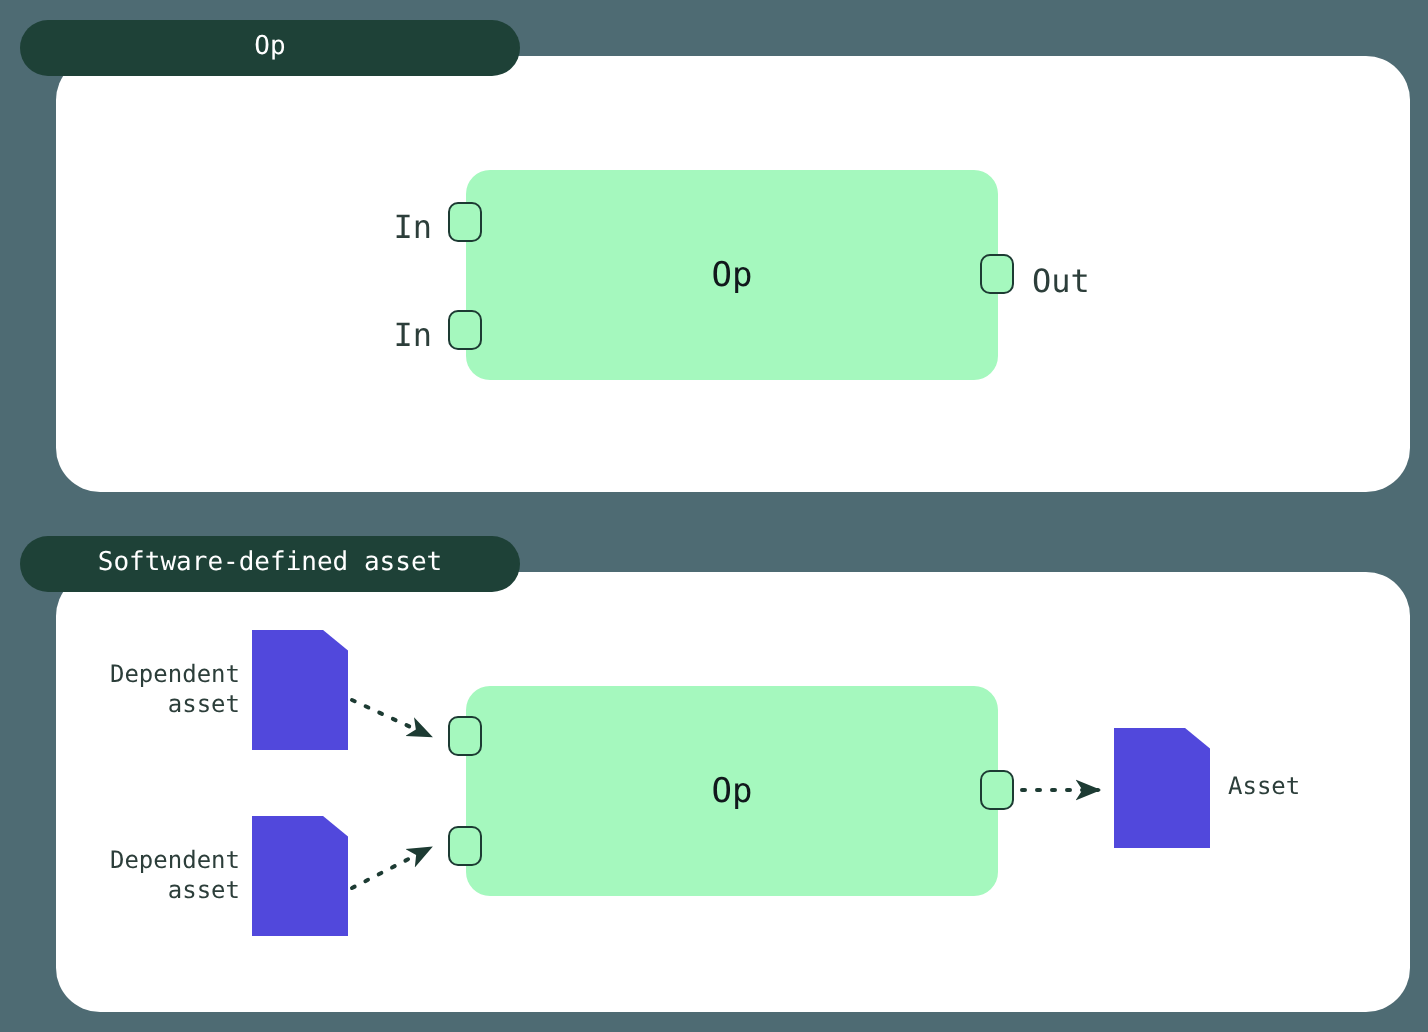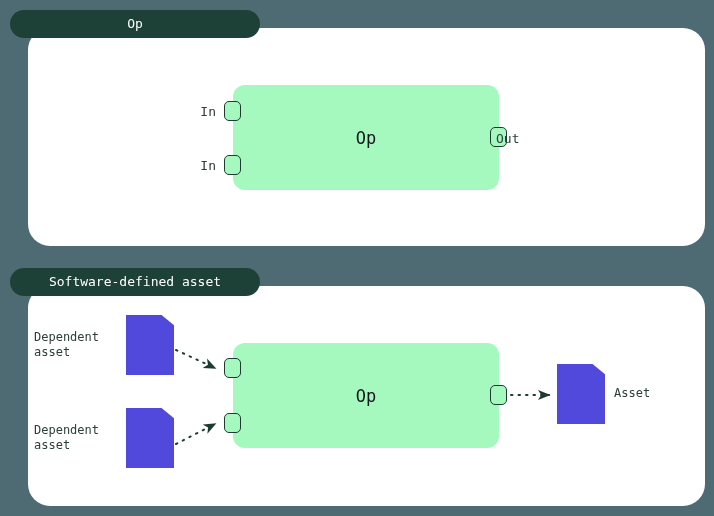--- a/index.html
+++ b/index.html
@@ -90,21 +90,21 @@
     height: 20px;
     background: #a5f8be;
     border: 1.6px solid #1d3b33;
     border-radius: 5px;
     box-sizing: border-box;
     z-index: 4;
   }
 
   .port-label {
     position: absolute;
-    font-size: 13px;
+    font-size: 16px;
     color: #2c3e3a;
     white-space: nowrap;
     z-index: 4;
   }
   .port-label.right-align { text-align: right; }
 
   
   .asset-icon {
     position: absolute;
     width: 48px;
@@ -115,21 +115,21 @@
   }
 
   .asset-label {
     position: absolute;
     font-size: 12px;
     color: #2c3e3a;
     line-height: 15px;
     white-space: pre-line;
     z-index: 4;
   }
-  .asset-label.right-align { }
+  .asset-label.right-align { text-align: right; }
 
   
   .connector {
     position: absolute;
     z-index: 3;
     overflow: visible;
   }
 </style>
 </head>
 <body>
@@ -146,21 +146,21 @@
       <div class="op-label">Op</div>
     </div>
 
     <div class="port" style="left:224px; top:101px;"></div>
     <div class="port-label right-align" style="left:168px; top:104px; width:48px;">In</div>
 
     <div class="port" style="left:224px; top:155px;"></div>
     <div class="port-label right-align" style="left:168px; top:158px; width:48px;">In</div>
 
     <div class="port" style="left:490px; top:127px;"></div>
-    <div class="port-label" style="left:496px; top:131px;">Out</div>
+    <div class="port-label" style="left:516px; top:131px;">Out</div>
   </div>
 
   <div class="panel panel-2">
 
     <div class="card"></div>
 
     <div class="tab">Software-defined asset</div>
 
     <div class="op-box" style="left:233px; top:85px; width:266px; height:105px;">
       <div class="op-label">Op</div>

